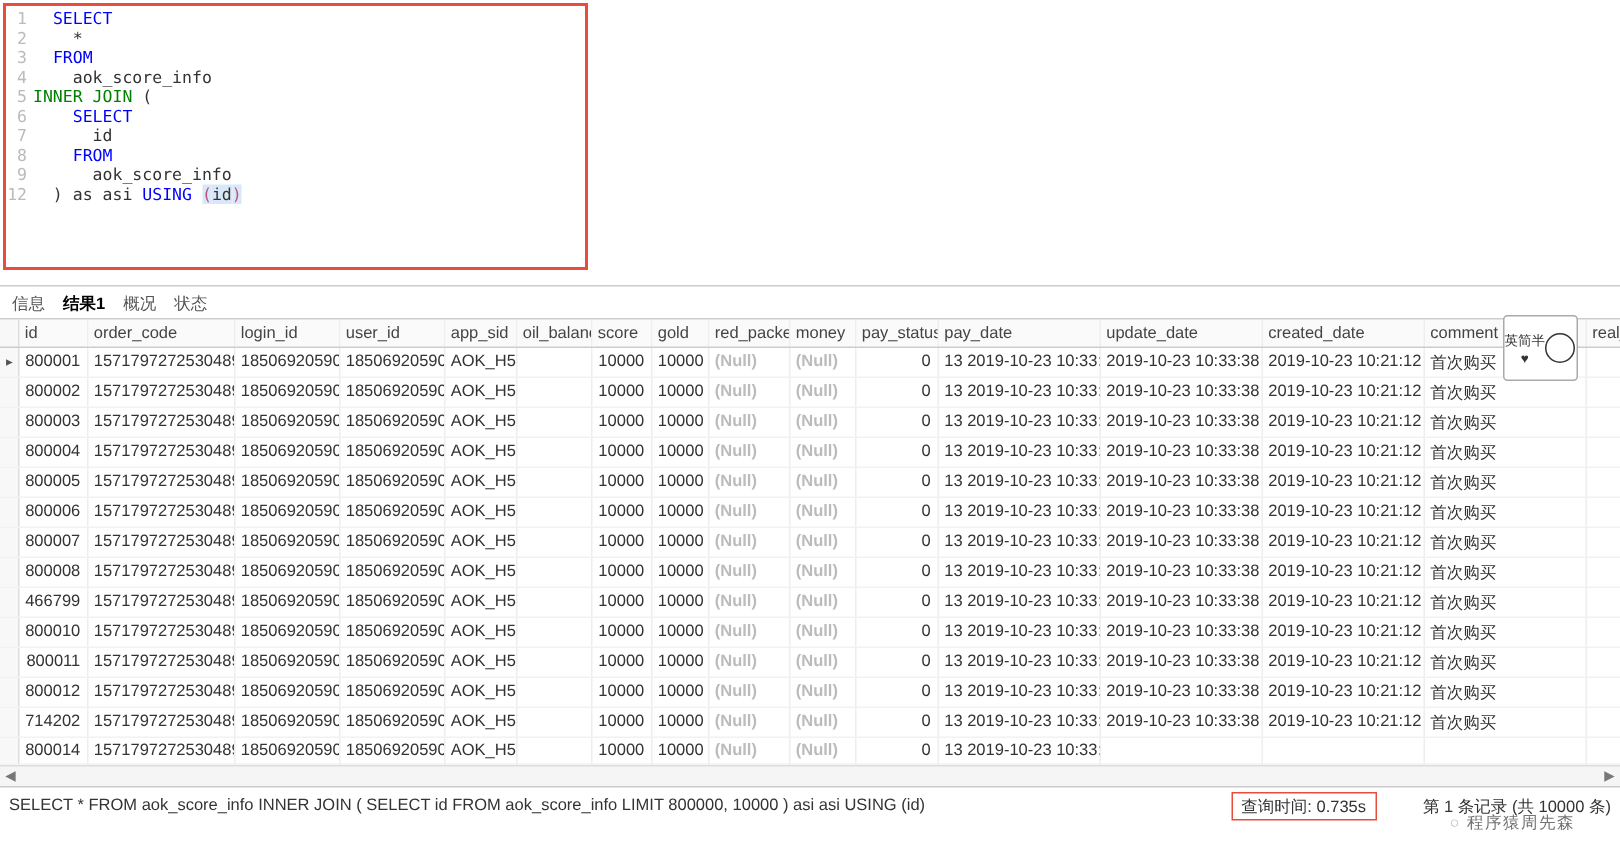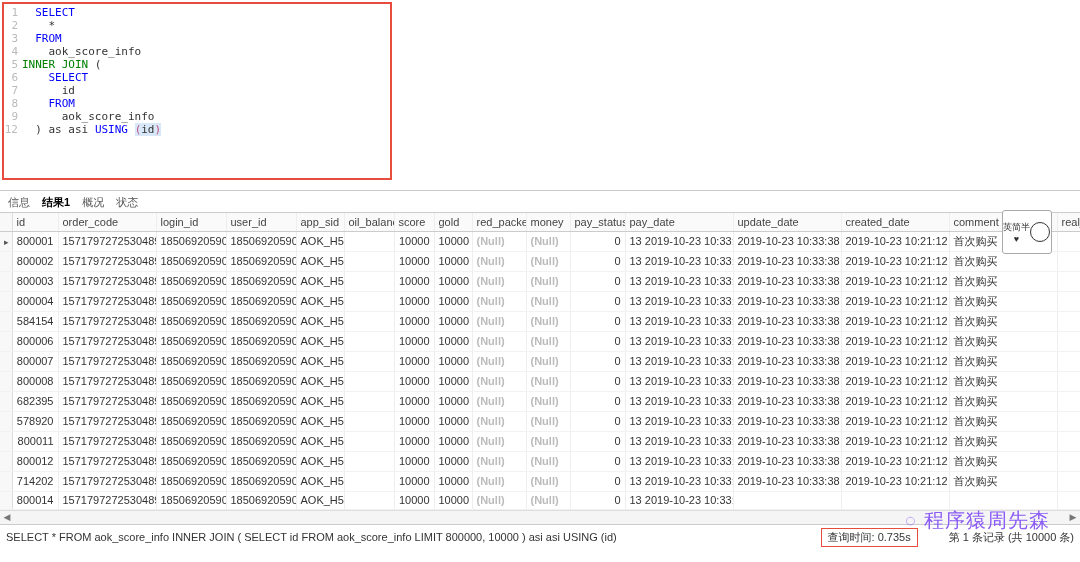--- a/index.html
+++ b/index.html
@@ -26,21 +26,21 @@
 .arrow::before { content:"▸"; color:#555; font-size:9px; }
 .avatar-box { position:absolute; right:28px; top:210px; border:1px solid #aaa; width:50px; height:44px; border-radius:3px; background:#fff; display:flex; align-items:center; justify-content:flex-start; font-size:10px; }
 .avatar-face { width:20px; height:20px; border:1px solid #333; border-radius:50%; }
 .footer { display:flex; border-top:1px solid #ccc; padding:3px 6px; font-size:11px; color:#333; gap:25px; align-items:center; }
 .footer .sql-seg { color:#333; }
 .footer-right { margin-left:auto; display:flex; gap:31px; align-items:center; }
 .qt-box { border:1px solid #e74c3c; padding:1px 6px; }
 .hscroll { height:14px; border-top:1px solid #ddd; background:#f5f5f5; display:flex; align-items:center; }
 .hscroll .lbtn,.hscroll .rbtn { width:14px; text-align:center; color:#777; font-size:9px; }
 .hscroll .track { flex:1; position:relative; height:10px; }
-.watermark { position:absolute; right:30px; bottom:28px; color:#8b5cf6; font-size:20px; letter-spacing:1px; pointer-events:none; }
+.watermark { position:absolute; right:30px; bottom:6px; color:#737373; font-size:11px; letter-spacing:1px; pointer-events:none; }
 .kwbg { background:#d8e8f8; }
 .col-rh { width:12px; } .col-id { width:46px; } .col-oc { width:98px; } .col-li { width:70px; } .col-ui { width:70px; } .col-as { width:48px; } .col-ob { width:50px; } .col-sc { width:40px; } .col-gd { width:38px; } .col-rp { width:54px; } .col-mn { width:44px; } .col-ps { width:55px; } .col-pd { width:108px; } .col-ud { width:108px; } .col-cd { width:108px; } .col-cm { width:52px; }
 </style>
 </head>
 <body>
 
 <div class="editor-box">
   <div id="code-lines">
       <div class="editor-line">
         <div class="line-num">1</div>
@@ -214,21 +214,21 @@
           <td class="null">(Null)</td>
           <td class="n">0</td>
           <td class="n">13 2019-10-23 10:33:38</td>
           <td>2019-10-23 10:33:38</td>
           <td>2019-10-23 10:21:12</td>
           <td>首次购买</td>
           <td class="n">1</td>
         </tr>
         <tr>
           <td class="rowhead"></td>
-          <td class="n">584154</td>
+          <td class="n">800005</td>
           <td>15717972725304898827</td>
           <td>18506920590</td>
           <td>18506920590</td>
           <td>AOK_H5</td>
           <td class="n"></td>
           <td class="n">10000</td>
           <td class="n">10000</td>
           <td class="null">(Null)</td>
           <td class="null">(Null)</td>
           <td class="n">0</td>
@@ -290,40 +290,40 @@
           <td class="null">(Null)</td>
           <td class="n">0</td>
           <td class="n">13 2019-10-23 10:33:38</td>
           <td>2019-10-23 10:33:38</td>
           <td>2019-10-23 10:21:12</td>
           <td>首次购买</td>
           <td class="n">1</td>
         </tr>
         <tr>
           <td class="rowhead"></td>
-          <td class="n">682395</td>
-          <td>15717972725304898827</td>
-          <td>18506920590</td>
-          <td>18506920590</td>
-          <td>AOK_H5</td>
-          <td class="n"></td>
-          <td class="n">10000</td>
-          <td class="n">10000</td>
-          <td class="null">(Null)</td>
-          <td class="null">(Null)</td>
-          <td class="n">0</td>
-          <td class="n">13 2019-10-23 10:33:38</td>
-          <td>2019-10-23 10:33:38</td>
-          <td>2019-10-23 10:21:12</td>
-          <td>首次购买</td>
-          <td class="n">1</td>
-        </tr>
-        <tr>
-          <td class="rowhead"></td>
-          <td class="n">578920</td>
+          <td class="n">466799</td>
+          <td>15717972725304898827</td>
+          <td>18506920590</td>
+          <td>18506920590</td>
+          <td>AOK_H5</td>
+          <td class="n"></td>
+          <td class="n">10000</td>
+          <td class="n">10000</td>
+          <td class="null">(Null)</td>
+          <td class="null">(Null)</td>
+          <td class="n">0</td>
+          <td class="n">13 2019-10-23 10:33:38</td>
+          <td>2019-10-23 10:33:38</td>
+          <td>2019-10-23 10:21:12</td>
+          <td>首次购买</td>
+          <td class="n">1</td>
+        </tr>
+        <tr>
+          <td class="rowhead"></td>
+          <td class="n">800010</td>
           <td>15717972725304898827</td>
           <td>18506920590</td>
           <td>18506920590</td>
           <td>AOK_H5</td>
           <td class="n"></td>
           <td class="n">10000</td>
           <td class="n">10000</td>
           <td class="null">(Null)</td>
           <td class="null">(Null)</td>
           <td class="n">0</td>

